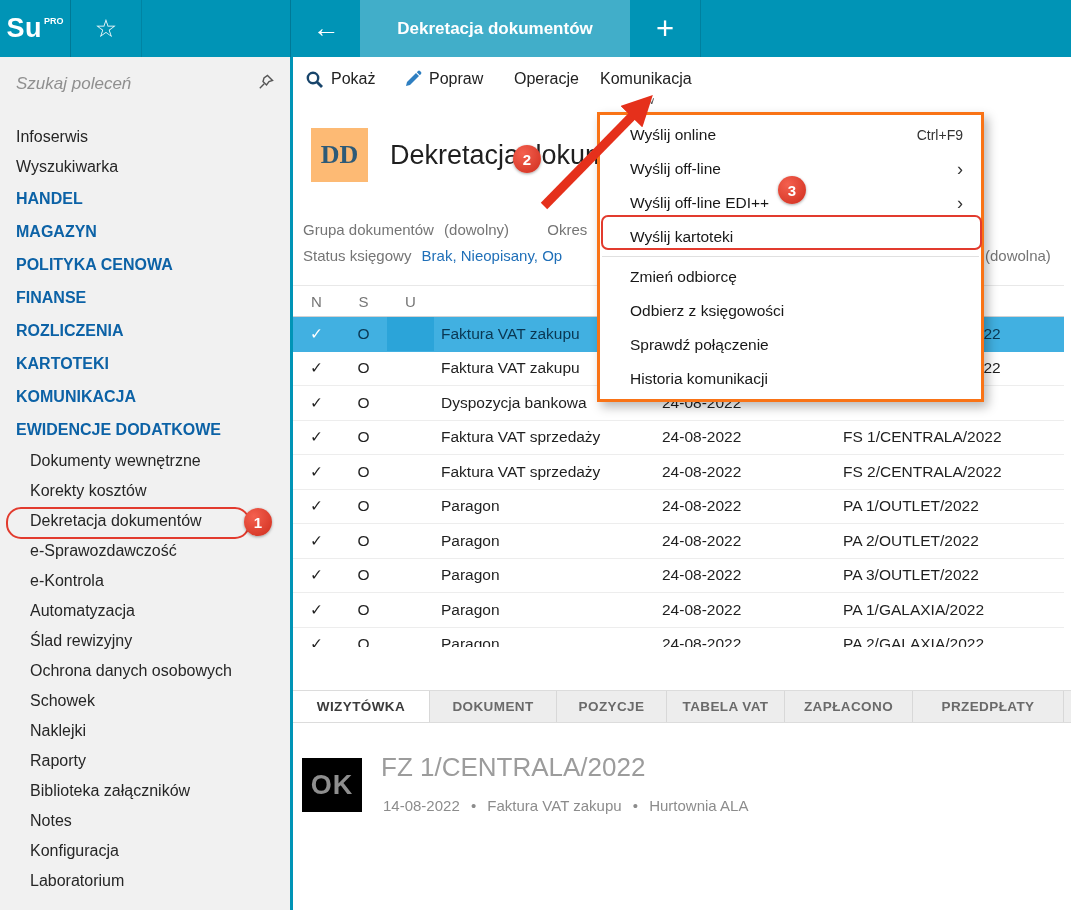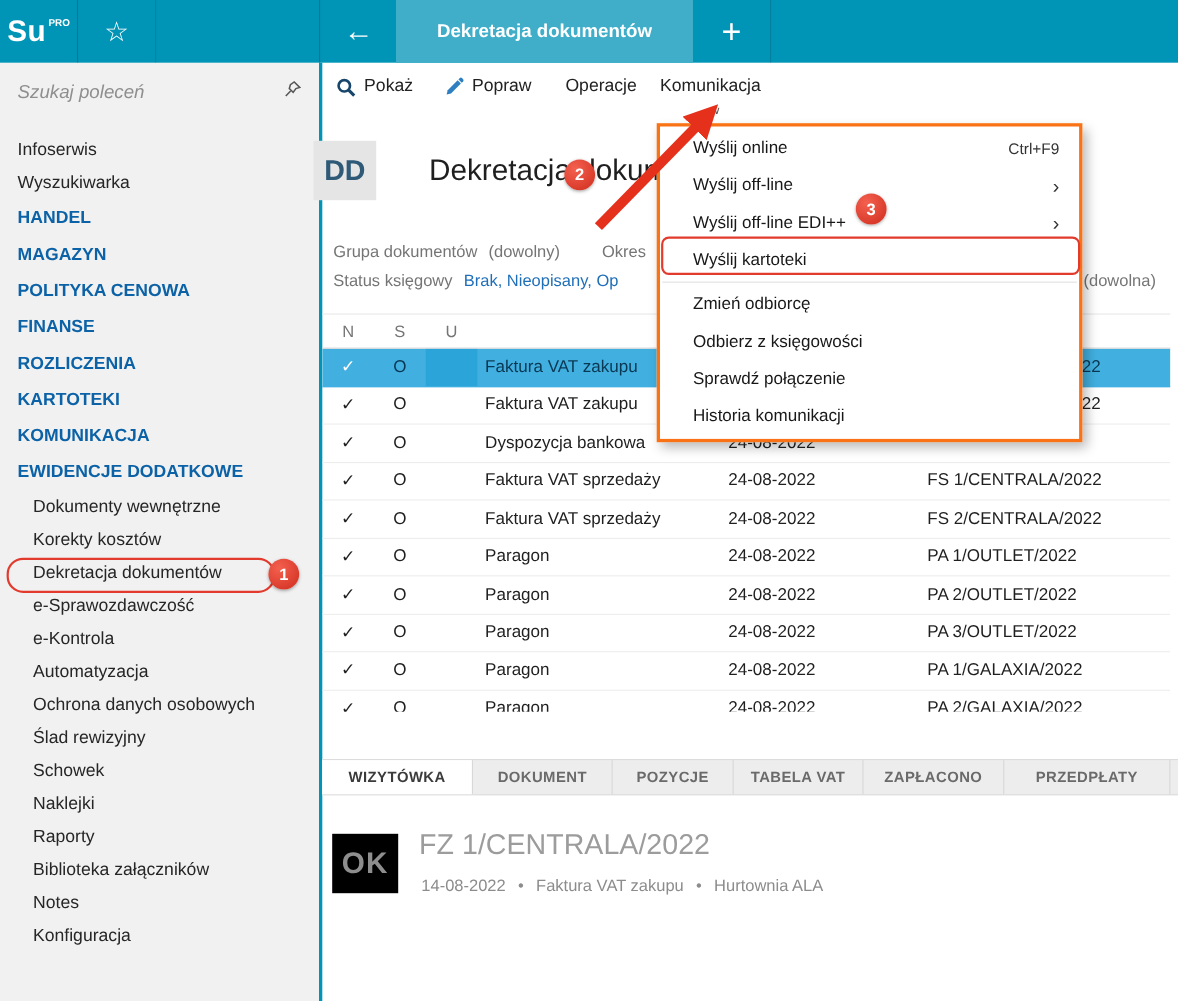--- a/index.html
+++ b/index.html
@@ -27,22 +27,22 @@
   .nav-sub{padding-left:30px;}
   .vline{position:absolute;left:290px;top:57px;width:3px;height:853px;background:#0094b6;}
   
   .toolbar-btn{position:absolute;top:70px;height:30px;display:flex;align-items:flex-start;gap:7px;font-size:16px;color:#222;cursor:pointer;}
   .tb-show{left:305px;}
   .tb-edit{left:404px;}
   .tb-ops{left:514px;}
   .tb-comm{left:600px;}
   .comm-chevron{position:absolute;left:648px;top:95px;font-size:10px;color:#555;}
   
-  .dd-badge{position:absolute;left:285px;top:128px;width:57px;height:54px;background:#e5e5e5;color:#2e5a77;
-            display:flex;align-items:center;justify-content:center;font-size:26px;font-weight:700;}
+  .dd-badge{position:absolute;left:311px;top:128px;width:57px;height:54px;background:#fdba74;color:#2e5a77;
+            display:flex;align-items:center;justify-content:center;font-size:26px;font-weight:700;font-family:Liberation Serif, serif;}
   .page-title{position:absolute;left:390px;top:140px;font-size:27px;color:#1f1f1f;}
   .filter-line1{position:absolute;left:303px;top:221px;font-size:15px;color:#757575;}
   .filter-extra{margin-left:34px;}
   .filter-line2{position:absolute;left:303px;top:247px;font-size:15px;color:#757575;}
   .filter-links{color:#1f6fb8;margin-left:6px;cursor:pointer;}
   .filter-right{position:absolute;left:985px;top:247px;font-size:15px;color:#757575;}
   
   .thead{position:absolute;left:293px;top:285px;width:771px;height:32px;display:flex;align-items:center;
          border-top:1px solid #e8e8e8;border-bottom:1px solid #d2d2d2;color:#757575;font-size:15px;box-sizing:border-box;}
   .tbody{position:absolute;left:293px;top:317px;width:771px;height:330px;overflow:hidden;}
@@ -137,28 +137,29 @@
       <div class="nav-item nav-header">ROZLICZENIA</div>
       <div class="nav-item nav-header">KARTOTEKI</div>
       <div class="nav-item nav-header">KOMUNIKACJA</div>
       <div class="nav-item nav-header">EWIDENCJE DODATKOWE</div>
       <div class="nav-item nav-sub">Dokumenty wewnętrzne</div>
       <div class="nav-item nav-sub">Korekty kosztów</div>
       <div class="nav-item nav-sub">Dekretacja dokumentów</div>
       <div class="nav-item nav-sub">e-Sprawozdawczość</div>
       <div class="nav-item nav-sub">e-Kontrola</div>
       <div class="nav-item nav-sub">Automatyzacja</div>
+      <div class="nav-item nav-sub">Ślad rewizyjny</div>
       <div class="nav-item nav-sub">Ochrona danych osobowych</div>
-      <div class="nav-item nav-sub">Ślad rewizyjny</div>
       <div class="nav-item nav-sub">Schowek</div>
       <div class="nav-item nav-sub">Naklejki</div>
       <div class="nav-item nav-sub">Raporty</div>
       <div class="nav-item nav-sub">Biblioteka załączników</div>
       <div class="nav-item nav-sub">Notes</div>
       <div class="nav-item nav-sub">Konfiguracja</div>
+      <div class="nav-item nav-sub">Laboratorium</div>
     </div>
   </div>
   <div class="vline"></div>
 
   <div class="toolbar-btn tb-show">
     <span>
       <svg width="19" height="19" viewBox="0 0 19 19">
         <circle cx="8" cy="8" r="5.2" fill="none" stroke="#18456b" stroke-width="2.4"></circle>
         <line x1="12" y1="12" x2="17" y2="17" stroke="#18456b" stroke-width="2.8"></line>
       </svg>

